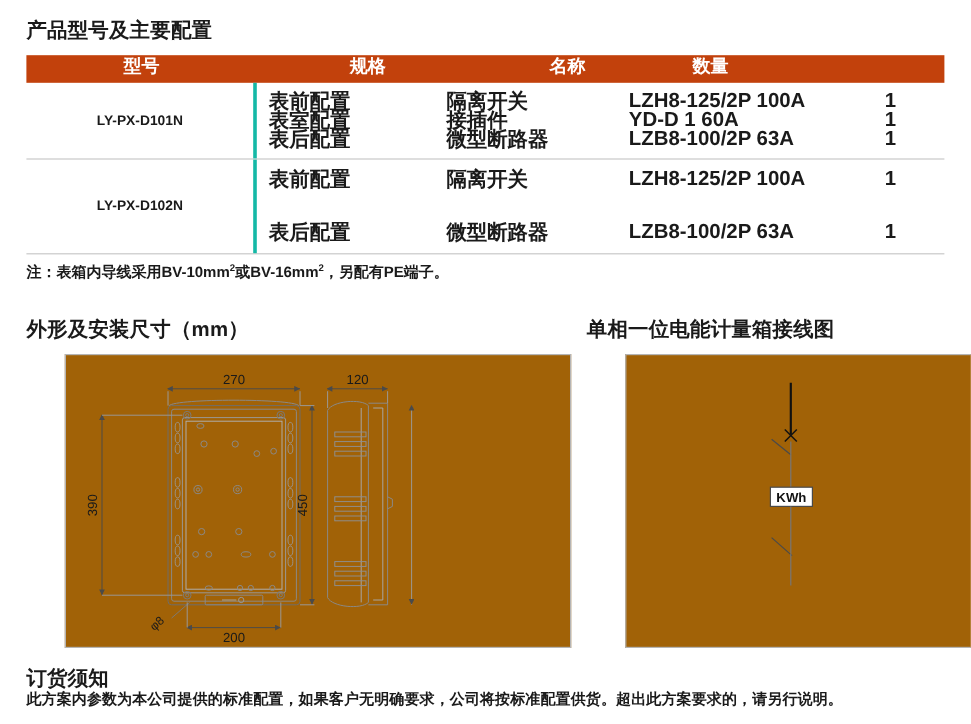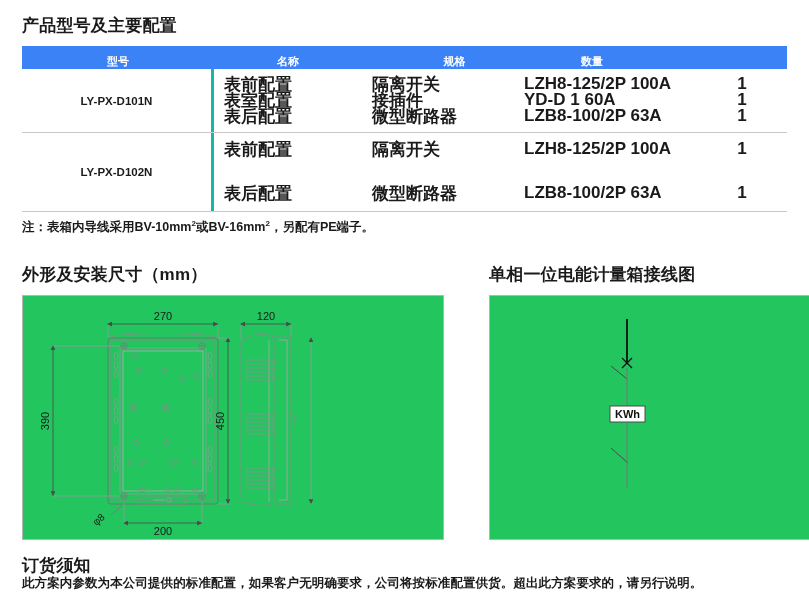--- a/index.html
+++ b/index.html
@@ -32,25 +32,25 @@
 
   
   #spec-table {
     position: absolute;
     left: 22px;
     top: 46px;
     width: 765px;
   }
   .thead {
     display: flex;
-    background: #3b82f6;
+    background: #c2410c;
     height: 23px;
-    align-items: flex-end;
+    align-items: flex-start;
     color: #ffffff;
-    font-size: 11px;
+    font-size: 15px;
     font-weight: bold;
   }
   .thead .th {
     text-align: center;
   }
   .col-model   { width: 192px; flex: 0 0 192px; }
   .col-config  { width: 150px; flex: 0 0 150px; }
   .col-name    { width: 148px; flex: 0 0 148px; }
   .col-spec    { width: 185px; flex: 0 0 185px; }
   .col-qty     { width: 90px;  flex: 0 0 90px; }
@@ -111,22 +111,23 @@
   #title-wiring {
     position: absolute;
     left: 489px;
     top: 263px;
   }
 
   
   .panel {
     position: absolute;
     border: 1px solid #b5b5b5;
-    background: #22c55e;
+    background: #a16207;
     box-sizing: border-box;
+    margin-left: 32px;
   }
   #panel-dimensions {
     left: 22px;
     top: 295px;
     width: 422px;
     height: 245px;
   }
   #panel-wiring {
     left: 489px;
     top: 295px;
@@ -153,22 +154,22 @@
 </style>
 </head>
 <body>
 
 <div class="section-title" id="title-products">产品型号及主要配置</div>
 
 <div id="spec-table">
 
   <div class="thead">
     <div class="th col-model">型号</div>
+    <div class="th col-spec">规格</div>
     <div class="th col-name">名称</div>
-    <div class="th col-spec">规格</div>
     <div class="th col-qty">数量</div>
   </div>
 
   <div class="tgroup" id="group-0">
     <div class="group-model col-model">LY-PX-D101N</div>
     <div class="group-rows">
       <div class="trow">
         <div class="cell cell-config col-config">表前配置</div>
         <div class="cell cell-name   col-name">隔离开关</div>
         <div class="cell cell-spec   col-spec">LZH8-125/2P 100A</div>

